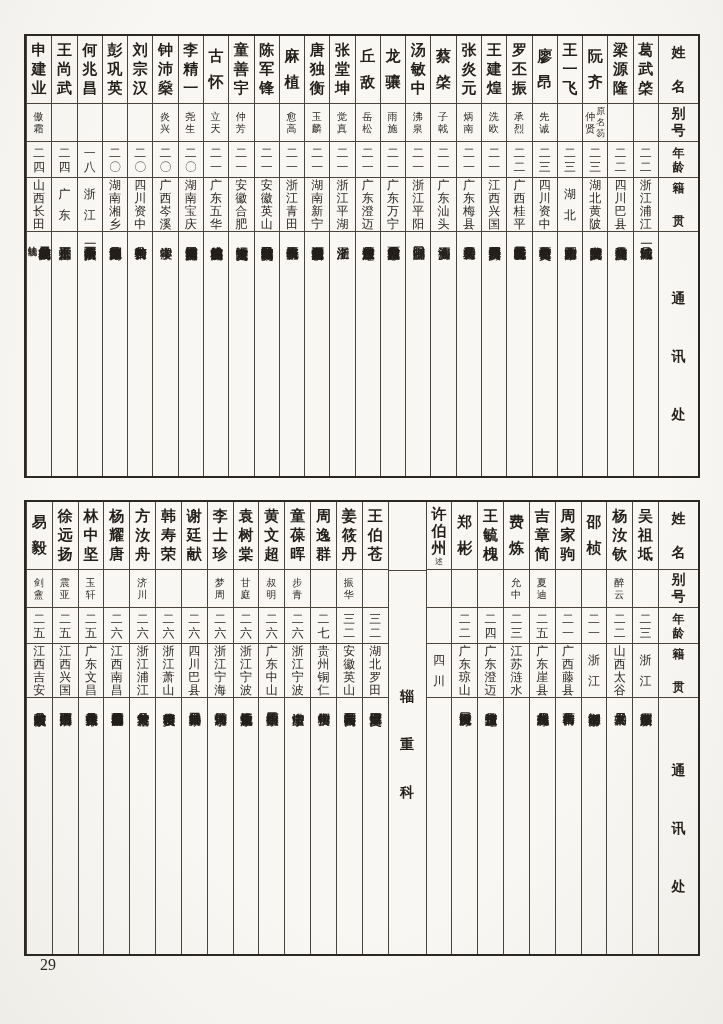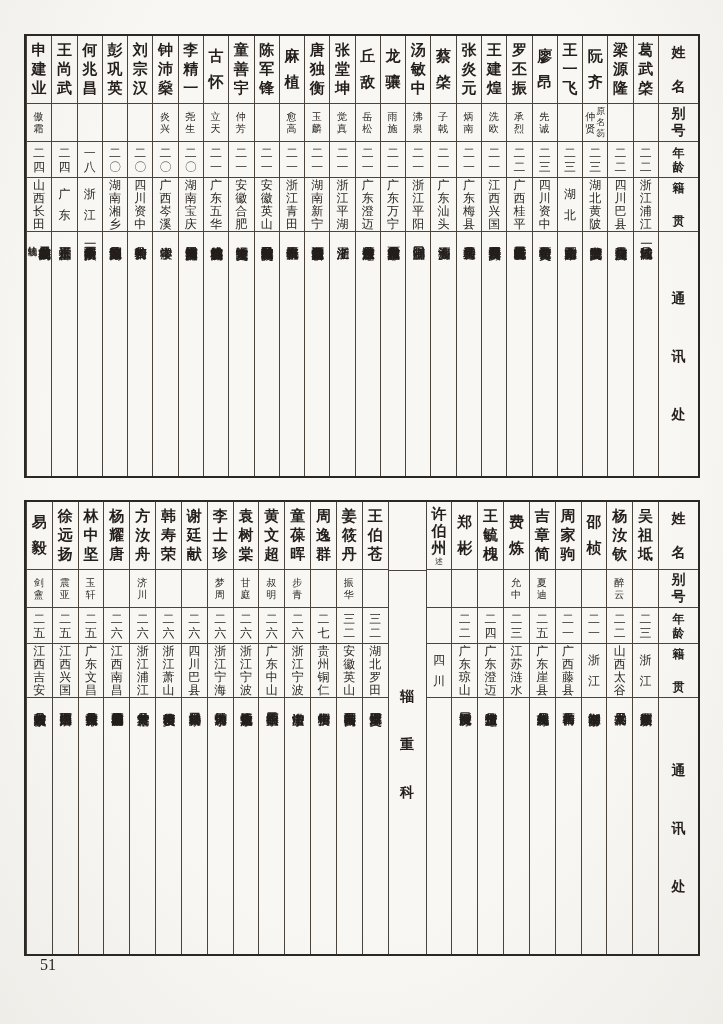--- a/index.html
+++ b/index.html
@@ -1835,14 +1835,14 @@
       <div class="vaddr">
         <span>吉安县永和市永隆号壙炫村</span>
         <span class="small"></span>
       </div>
     </div>
   </div>
       </div>
 
   </div>
 
-  <div class="page-number">51</div>
+  <div class="page-number">29</div>
 </div>
 
 </body></html>

